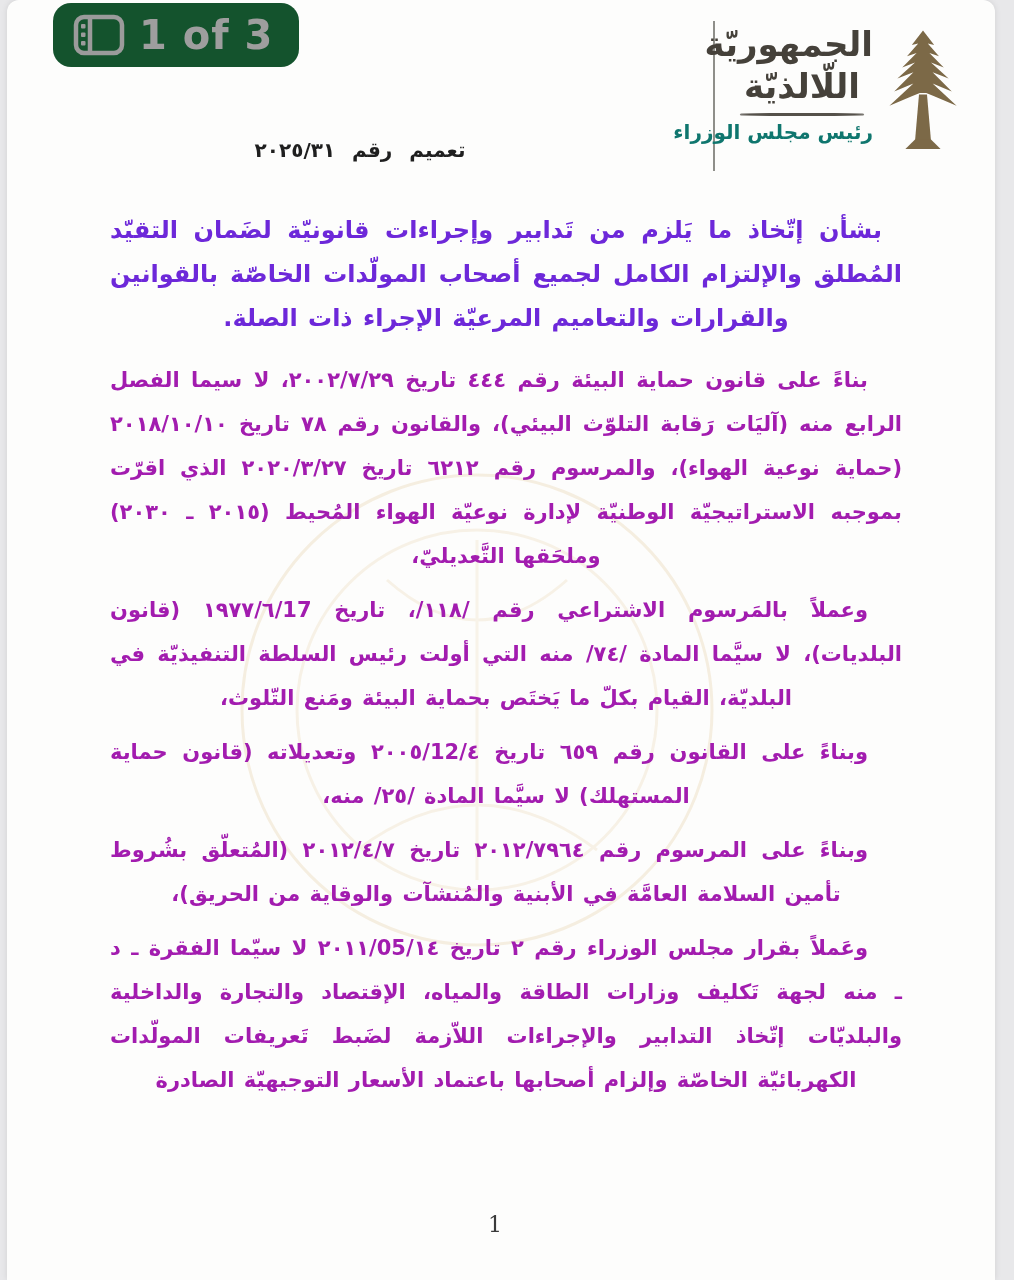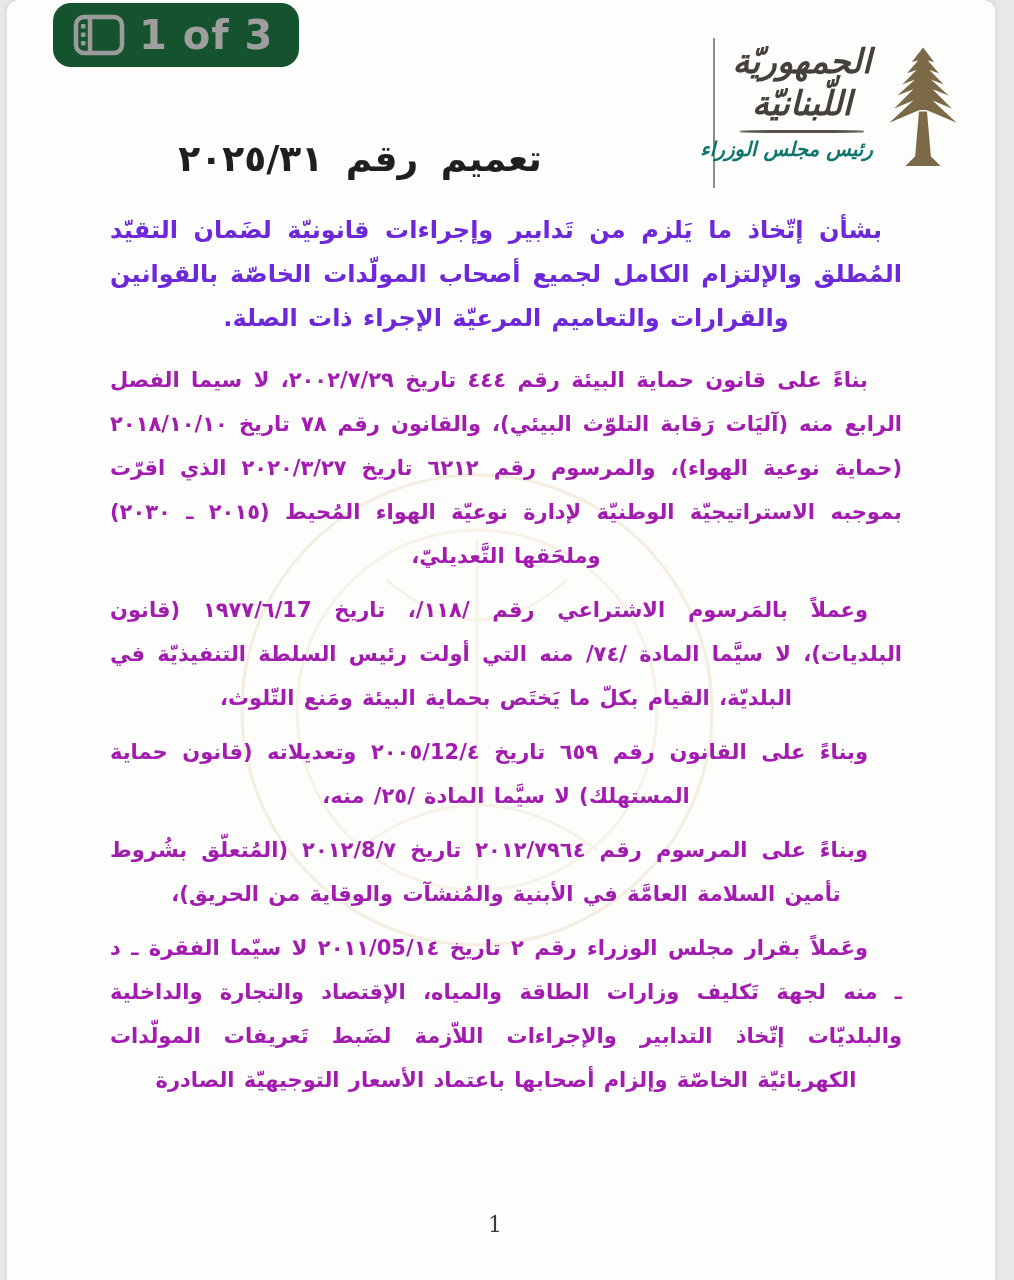--- a/index.html
+++ b/index.html
@@ -22,39 +22,39 @@
     height:64px;padding:0 26px 0 20px;
     background:#14532d;border-radius:18px;
     display:flex;align-items:center;gap:14px;
     z-index:5;
   }
   .pill .label{
     color:#9e9e9e;font-size:40px;font-weight:600;
     letter-spacing:1px;line-height:1;
   }
   
-  .letterhead{position:absolute;top:36px;left:706px;width:256px;height:154px;font-style:italic;}
+  .letterhead{position:absolute;top:19px;left:706px;width:256px;height:154px;}
   .vline{position:absolute;left:0;top:2px;width:2px;height:150px;background:#8f8f8a;}
   .republic{
     position:absolute;left:18px;top:4px;width:142px;text-align:center;
     color:#45413a;font-weight:800;direction:rtl;
   }
   .republic .rl{font-size:34px;line-height:42px;letter-spacing:-1px;}
   .hline{
     margin:6px auto 4px auto;width:124px;height:3px;
     background:radial-gradient(ellipse at center,#55514a 0%,#55514a 60%,rgba(85,81,74,0) 100%);
     border-radius:2px;
   }
   .office{font-size:20px;font-weight:700;color:#0f766e;white-space:nowrap;}
   .cedar{position:absolute;left:162px;top:10px;}
   
   .doctitle{
     position:absolute;top:138px;left:0;width:706px;
     text-align:center;direction:rtl;
-    font-size:36px;font-weight:800;color:#1f1f1f;
+    font-size:20px;font-weight:800;color:#1f1f1f;
     word-spacing:10px;
   }
   .subject{
     position:absolute;top:208px;left:103px;right:93px;
     direction:rtl;text-align:justify;text-align-last:center;
     font-size:24px;font-weight:800;color:#6d28d9;
     line-height:44px;text-indent:20px;word-spacing:2px;
   }
   .content{
     position:absolute;top:358px;left:103px;right:93px;
@@ -98,21 +98,21 @@
         <rect x="8" y="27" width="4.5" height="4.5" rx="1" fill="#9b9b9b"></rect>
       </svg>
     </span>
     <span class="label">1 of 3</span>
   </div>
 
   <div class="letterhead">
     <div class="vline"></div>
     <div class="republic">
       <div class="rl">الجمهوريّة</div>
-      <div class="rl">اللّبنانيّة</div>
+      <div class="rl">اللّالذيّة</div>
       <div class="hline"></div>
       <div class="office">رئيس مجلس الوزراء</div>
     </div>
     <span class="cedar">
       <svg width="96" height="124" viewBox="0 0 120 155">
         <g fill="#7c6947">
           <path d="M60 2 L46 20 L54 18 L40 34 L52 30 L34 48 L50 42 L28 62 L48 54 L24 78 L48 68 L18 96 L46 84 L56 80 L64 80 L74 84 L102 96 L72 68 L96 78 L72 54 L92 62 L70 42 L86 48 L68 30 L80 34 L66 18 L74 20 Z"></path>
           <path d="M55 82 L50 140 Q60 146 70 140 L65 82 Z"></path>
           <path d="M50 138 L38 150 L82 150 L70 138 Z"></path>
         </g>
@@ -121,19 +121,19 @@
   </div>
 
   <div class="doctitle" dir="rtl">تعميم رقم ٢٠٢٥/٣١</div>
 
   <div class="subject" dir="rtl">بشأن إتّخاذ ما يَلزم من تَدابير وإجراءات قانونيّة لضَمان التقيّد المُطلق والإلتزام الكامل لجميع أصحاب المولّدات الخاصّة بالقوانين والقرارات والتعاميم المرعيّة الإجراء ذات الصلة.</div>
 
   <div class="content" dir="rtl">
     <p>بناءً على قانون حماية البيئة رقم ٤٤٤ تاريخ ٢٠٠٢/٧/٢٩، لا سيما الفصل الرابع منه (آليَات رَقابة التلوّث البيئي)، والقانون رقم ٧٨ تاريخ ٢٠١٨/١٠/١٠ (حماية نوعية الهواء)، والمرسوم رقم ٦٢١٢ تاريخ ٢٠٢٠/٣/٢٧ الذي اقرّت بموجبه الاستراتيجيّة الوطنيّة لإدارة نوعيّة الهواء المُحيط (‪٢٠١٥ ـ ٢٠٣٠‬) وملحَقها التَّعديليّ،</p>
     <p>وعملاً بالمَرسوم الاشتراعي رقم /١١٨/، تاريخ ١٩٧٧/٦/17 (قانون البلديات)، لا سيَّما المادة /٧٤/ منه التي أولت رئيس السلطة التنفيذيّة في البلديّة، القيام بكلّ ما يَختَص بحماية البيئة ومَنع التّلوث،</p>
     <p>وبناءً على القانون رقم ٦٥٩ تاريخ ٢٠٠٥/12/٤ وتعديلاته (قانون حماية المستهلك) لا سيَّما المادة /٢٥/ منه،</p>
-    <p>وبناءً على المرسوم رقم ٢٠١٢/٧٩٦٤ تاريخ ٢٠١٢/8/٧ (المُتعلّق بشُروط تأمين السلامة العامَّة في الأبنية والمُنشآت والوقاية من الحريق)،</p>
+    <p>وبناءً على المرسوم رقم ٢٠١٢/٧٩٦٤ تاريخ ٢٠١٢/٤/٧ (المُتعلّق بشُروط تأمين السلامة العامَّة في الأبنية والمُنشآت والوقاية من الحريق)،</p>
     <p>وعَملاً بقرار مجلس الوزراء رقم ٢ تاريخ ٢٠١١/05/١٤ لا سيّما الفقرة ـ د ـ منه لجهة تَكليف وزارات الطاقة والمياه، الإقتصاد والتجارة والداخلية والبلديّات إتّخاذ التدابير والإجراءات اللاّزمة لضَبط تَعريفات المولّدات الكهربائيّة الخاصّة وإلزام أصحابها باعتماد الأسعار التوجيهيّة الصادرة</p>
   </div>
 
   <div class="pagenum">1</div>
 
 </div>
 
 </body></html>

